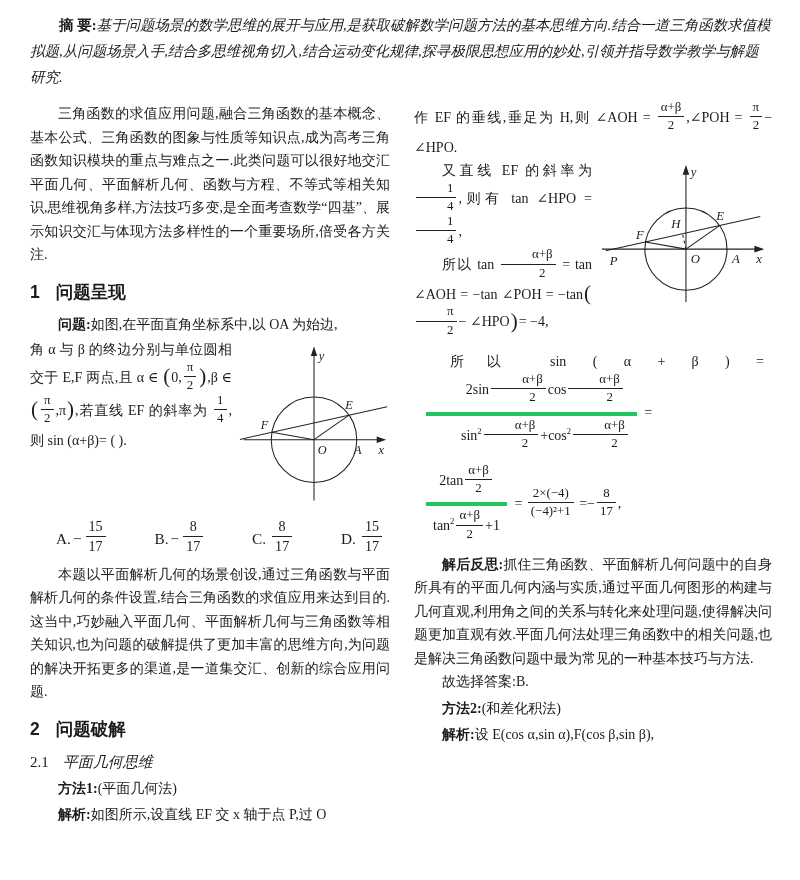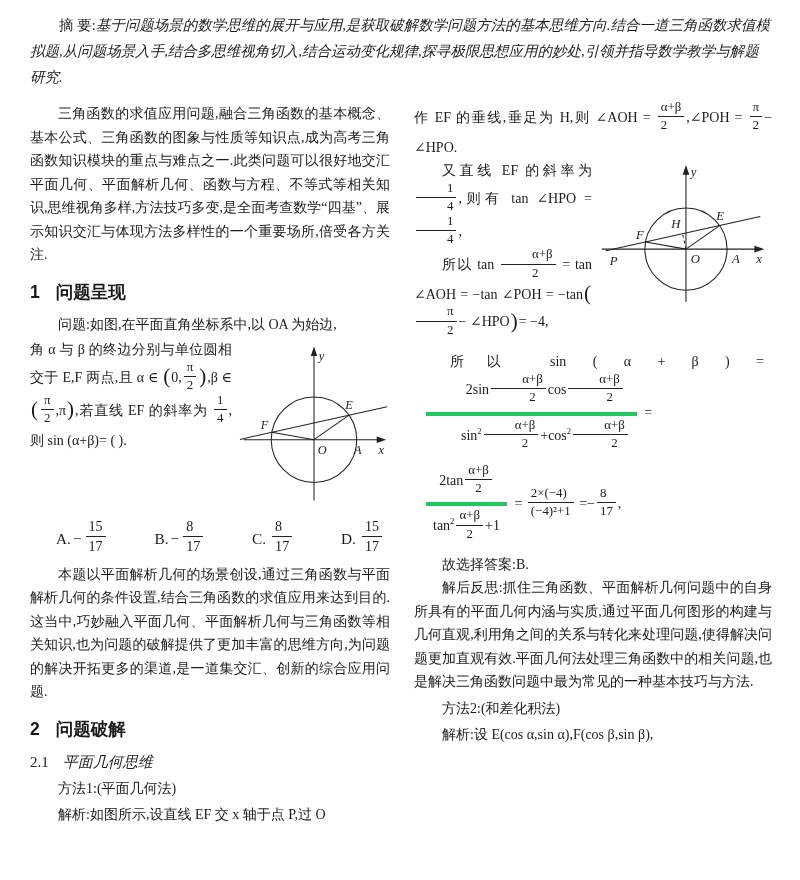--- a/index.html
+++ b/index.html
@@ -5,33 +5,33 @@
   *{box-sizing:border-box;}
   html,body{margin:0;padding:0;}
   body{width:800px;height:880px;background:#ffffff;color:#1b1b1b;
        font-family:"Liberation Serif","DejaVu Serif",serif;overflow:hidden;}
   .page{padding:12px 28px 0 30px;}
   
   .abstract{font-size:14.5px;line-height:1.8;}
   .abstract p{margin:0;}
   .ti{text-indent:2em;}
   .kai{font-style:italic;}
-  b.lbl{font-weight:400;font-style:normal;}
+  b.lbl{font-weight:700;font-style:normal;}
   
   .columns{display:flex;gap:24px;margin-top:12px;}
   .col-left{width:360px;flex:0 0 auto;}
   .col-right{width:358px;flex:0 0 auto;}
   .body{font-size:14px;line-height:1.68;text-align:justify;margin:0;}
   .h1{font-family:"Liberation Sans","DejaVu Sans",sans-serif;font-size:17.5px;font-weight:700;
       margin:13px 0 9px;display:flex;gap:16px;align-items:baseline;}
   .sub{font-size:15px;margin:12px 0 5px;display:flex;gap:14px;align-items:baseline;}
   .sub .t{font-style:italic;}
   .mline{margin-top:3px;}
   
-  .frac{display:inline-block;vertical-align:middle;line-height:1.18;
+  .frac{display:inline-block;text-align:center;vertical-align:middle;line-height:1.18;
         font-size:0.92em;margin:0 2px;position:relative;top:-2px;}
   .frac .fn{display:block;padding:0 3px 1px;border-bottom:1px solid #222;}
   .frac .fd{display:block;padding:1px 3px 0;}
   .bigp{font-size:1.5em;vertical-align:middle;line-height:1;margin:0 1px;position:relative;top:-2px;font-weight:400;}
   .bigfrac{display:inline-block;text-align:center;vertical-align:middle;margin:0 4px;line-height:1.15;}
   .bigfrac .bn{display:block;border-bottom:4px solid #22c55e;padding:1px 7px 4px;}
   .bigfrac .bd{display:block;padding:4px 7px 1px;}
   sup.s2{font-size:0.62em;vertical-align:super;line-height:0;}
   
   .prow{display:flex;gap:6px;margin-top:2px;}
@@ -207,23 +207,23 @@
       <p class="body eq">
         <span class="bigfrac">
           <span class="bn"><span>2tan</span><span class="frac"><span class="fn">α+β</span><span class="fd">2</span></span></span>
           <span class="bd"><span>tan</span><sup class="s2">2</sup><span class="frac"><span class="fn">α+β</span><span class="fd">2</span></span><span>+1</span></span>
         </span>
         <span>=</span>
         <span class="frac"><span class="fn">2×(−4)</span><span class="fd">(−4)²+1</span></span>
         <span>=</span><span>−</span><span class="frac"><span class="fn">8</span><span class="fd">17</span></span><span>,</span>
       </p>
 
+      <p class="body ti"><b class="lbl">解后反思:</b><span>抓住三角函数、平面解析几何问题中的自身所具有的平面几何内涵与实质,通过平面几何图形的构建与几何直观,利用角之间的关系与转化来处理问题,使得解决问题更加直观有效.平面几何法处理三角函数中的相关问题,也是解决三角函数问题中最为常见的一种基本技巧与方法.</span></p>
+
       <p class="body ti">故选择答案:B.</p>
-
-      <p class="body ti"><b class="lbl">解后反思:</b><span>抓住三角函数、平面解析几何问题中的自身所具有的平面几何内涵与实质,通过平面几何图形的构建与几何直观,利用角之间的关系与转化来处理问题,使得解决问题更加直观有效.平面几何法处理三角函数中的相关问题,也是解决三角函数问题中最为常见的一种基本技巧与方法.</span></p>
 
 
       <p class="body ti mline"><b class="lbl">方法2:</b><span>(和差化积法)</span></p>
 
       <p class="body ti mline"><b class="lbl">解析:</b><span>设 E(cos α,sin α),F(cos β,sin β),</span></p>
 
     </div>
   </div>
 </div>
 

